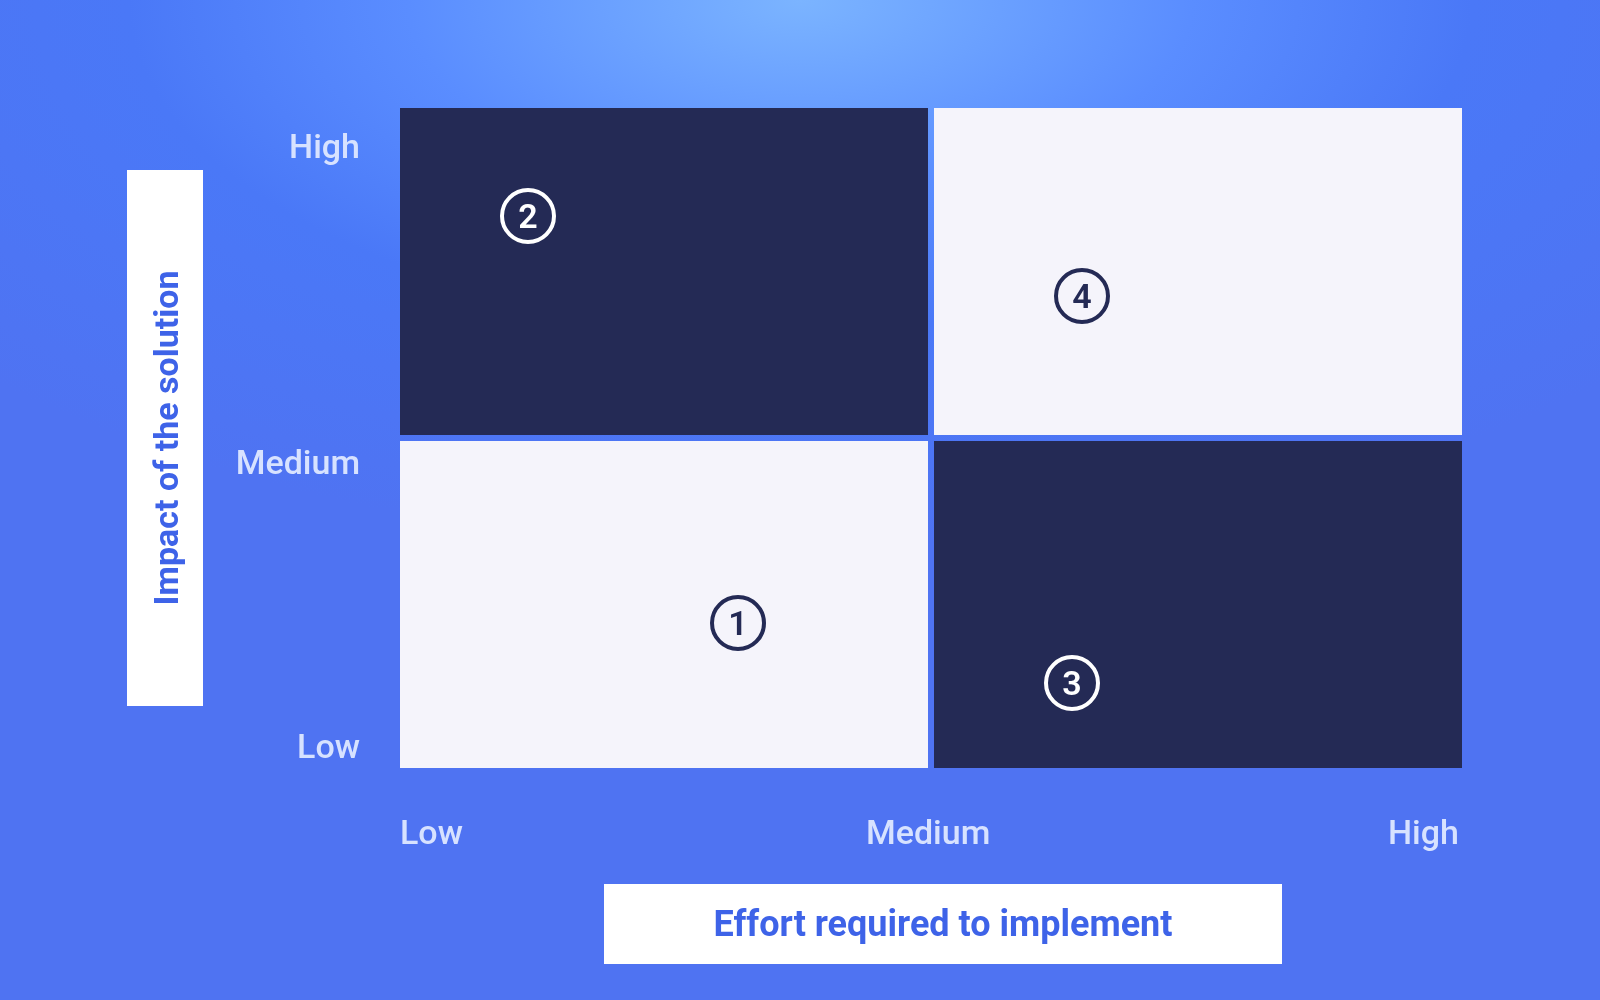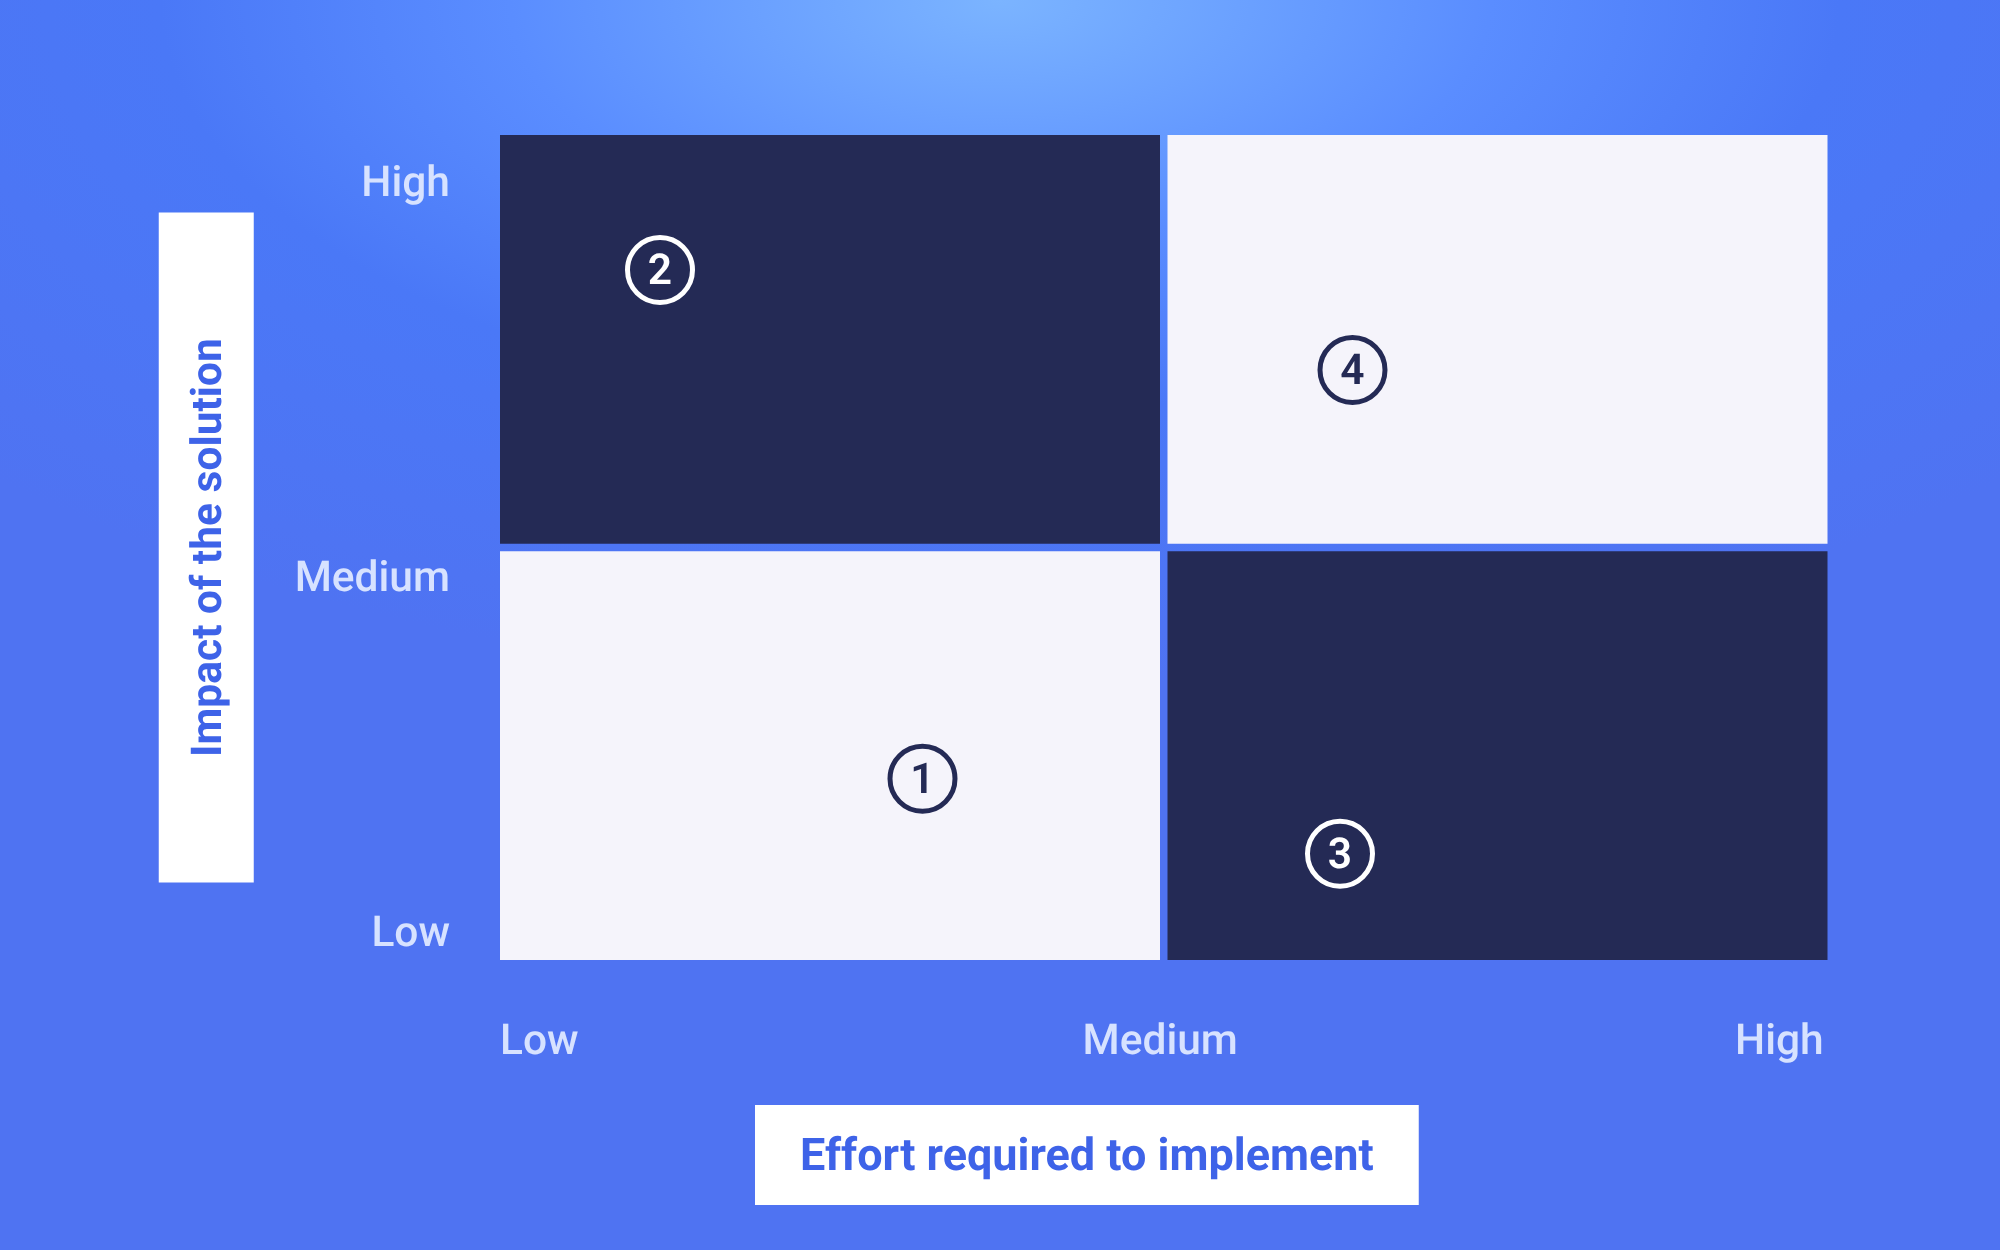--- a/index.html
+++ b/index.html
@@ -39,21 +39,21 @@
   
   .axis-title{
     position:absolute;background:#ffffff;color:#3e63e8;font-weight:700;
     display:flex;align-items:center;justify-content:center;
   }
   .y-title{
     left:127px;top:170px;width:76px;height:536px;font-size:34px;
   }
   .y-title>span{transform:rotate(-90deg);white-space:nowrap;}
   .x-title{
-    left:604px;top:884px;width:531px;height:80px;font-size:36px;justify-content:center;
+    left:604px;top:884px;width:678px;height:80px;font-size:36px;justify-content:center;
   }
 </style>
 </head>
 <body>
 
 <div class="stage">
 
   <div class="axis-title y-title">
     <span>Impact of the solution</span>
   </div>

